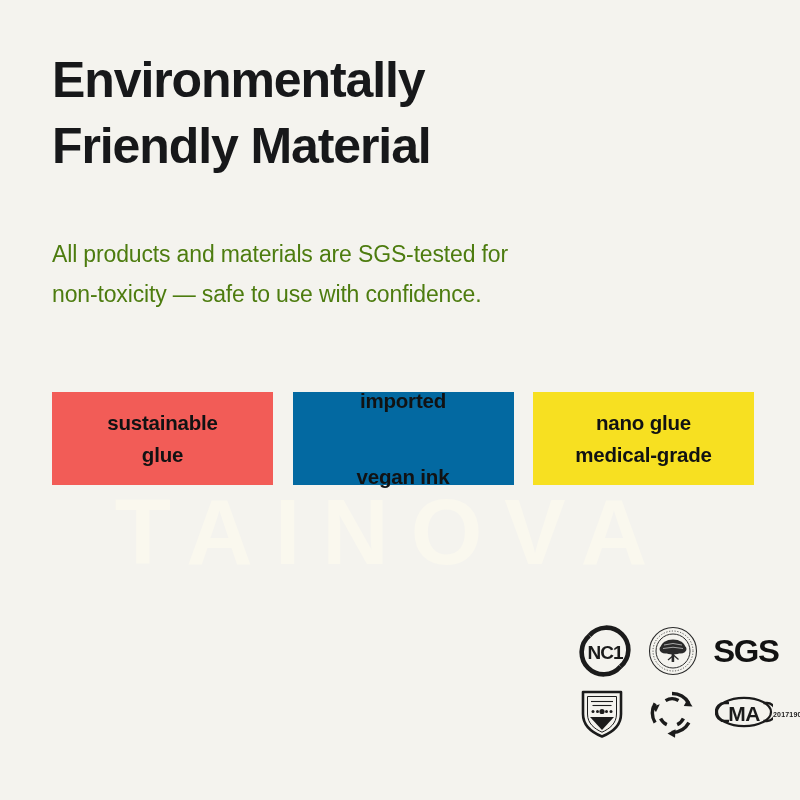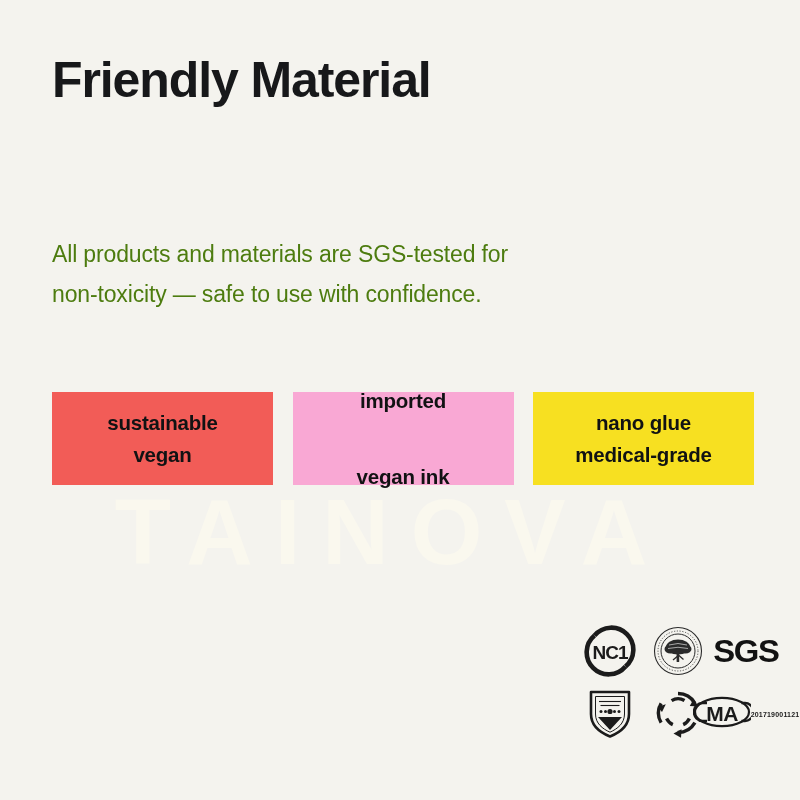--- a/index.html
+++ b/index.html
@@ -120,21 +120,21 @@
     grid-template-rows: 62px 62px;
     align-items: center;
     justify-items: center;
     z-index: 2;
   }
   .cert {
     width: 62px;
     height: 58px;
     display: flex;
     align-items: center;
-    justify-content: center;
+    justify-content: flex-start;
     color: #1b1b1b;
   }
   .cert svg { display: block; }
 
   .sgs-text {
     font-family: "Liberation Sans", sans-serif;
     font-weight: 700;
     font-size: 31px;
     letter-spacing: -1.2px;
     color: #121212;
@@ -158,34 +158,35 @@
   }
 </style>
 </head>
 <body style="background: rgb(244, 243, 238);">
 
 <div class="page">
 
   <div class="watermark" style="color: rgb(250, 248, 238);">TAINOVA</div>
 
   <div class="headline">
+    <span class="line">Environmentally</span>
     <span class="line">Friendly Material</span>
   </div>
 
   <div class="body-copy">
     <span class="line">All products and materials are SGS-tested for</span>
     <span class="line">non-toxicity — safe to use with confidence.</span>
   </div>
 
   <div class="tag-row">
     <div class="tag" id="tag0" style="background: rgb(242, 92, 87);">
       <span class="tline">sustainable</span>
-      <span class="tline">vegan</span>
-    </div>
-    <div class="tag" id="tag1" style="background: #f9a8d4; gap: 44px;">
+      <span class="tline">glue</span>
+    </div>
+    <div class="tag" id="tag1" style="background: #0369a1; gap: 44px;">
       <span class="tline">imported</span>
       <span class="tline">vegan ink</span>
     </div>
     <div class="tag" id="tag2" style="background: rgb(247, 224, 33);">
       <span class="tline">nano glue</span>
       <span class="tline">medical-grade</span>
     </div>
   </div>
 
   <div class="cert-grid">

